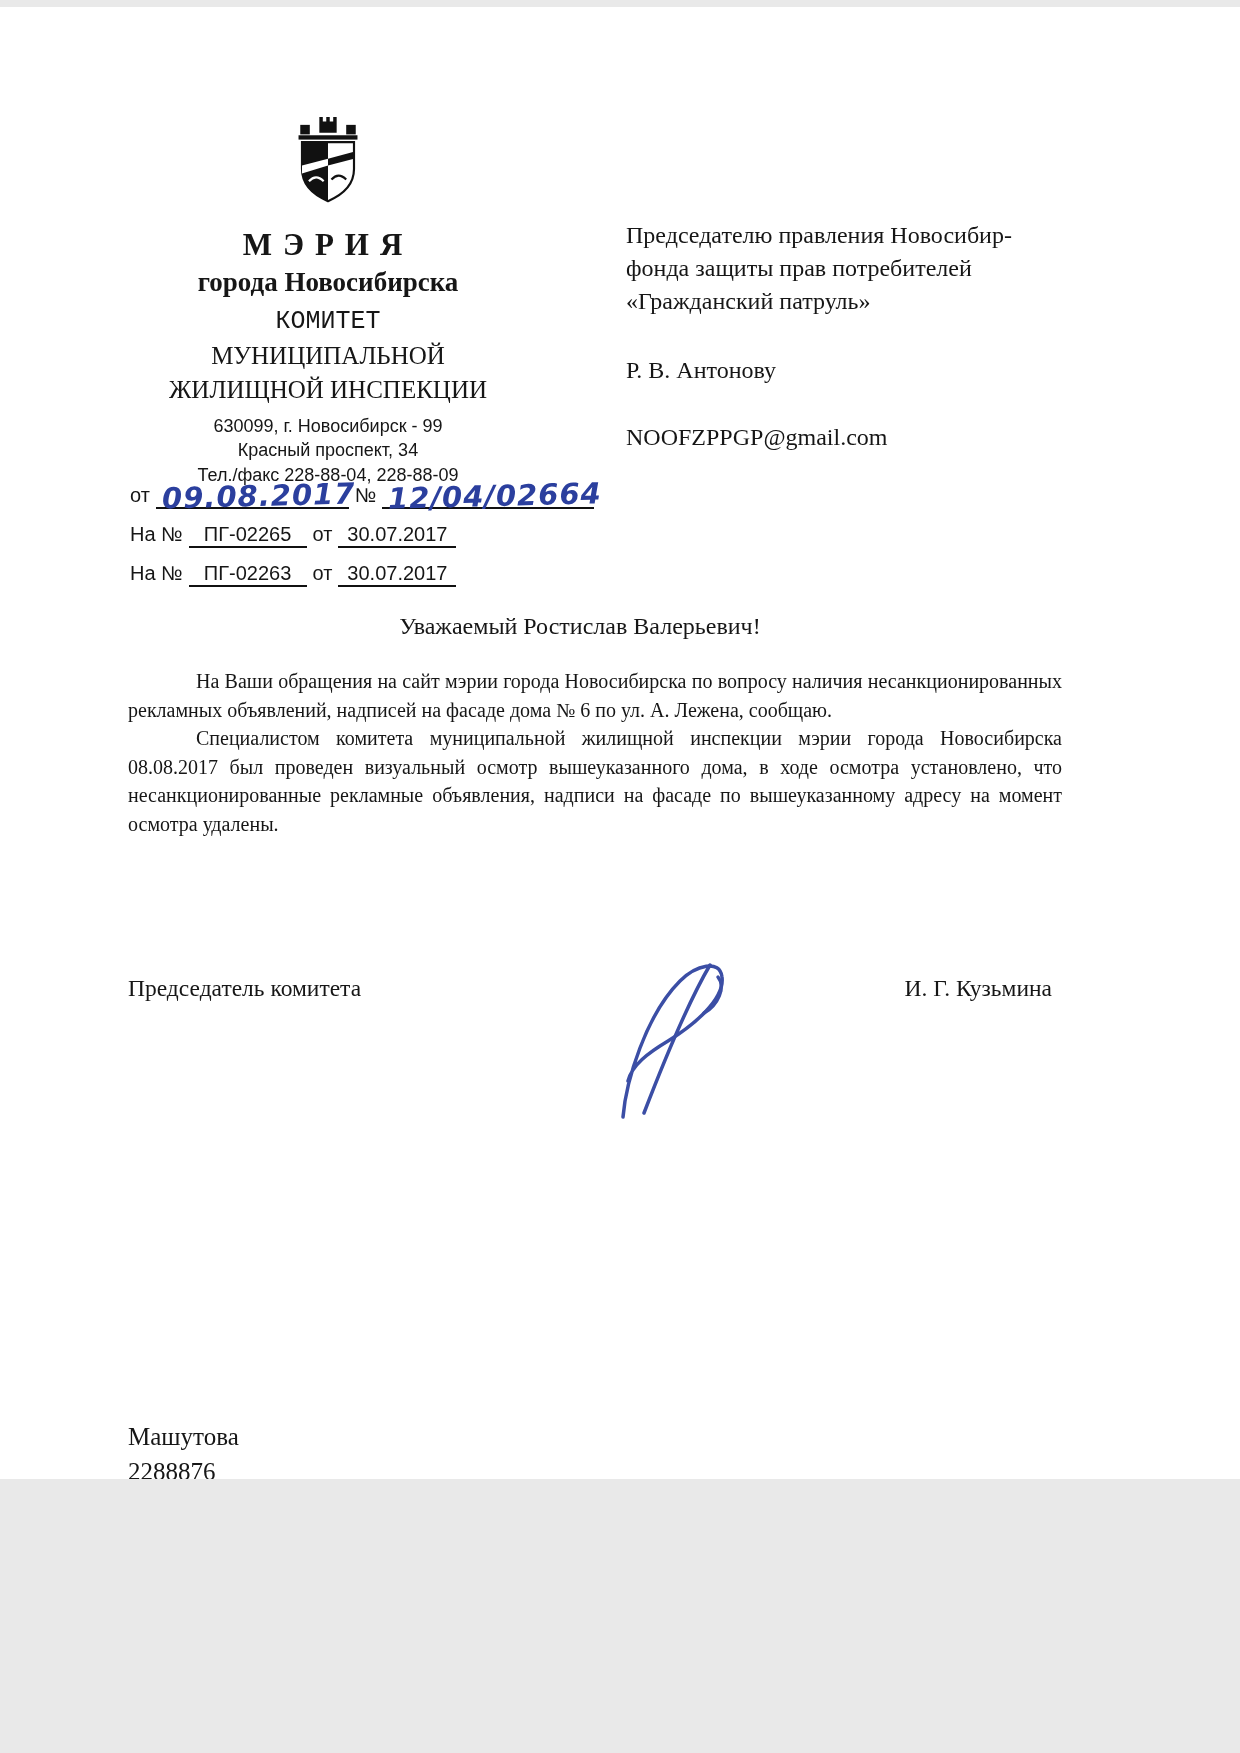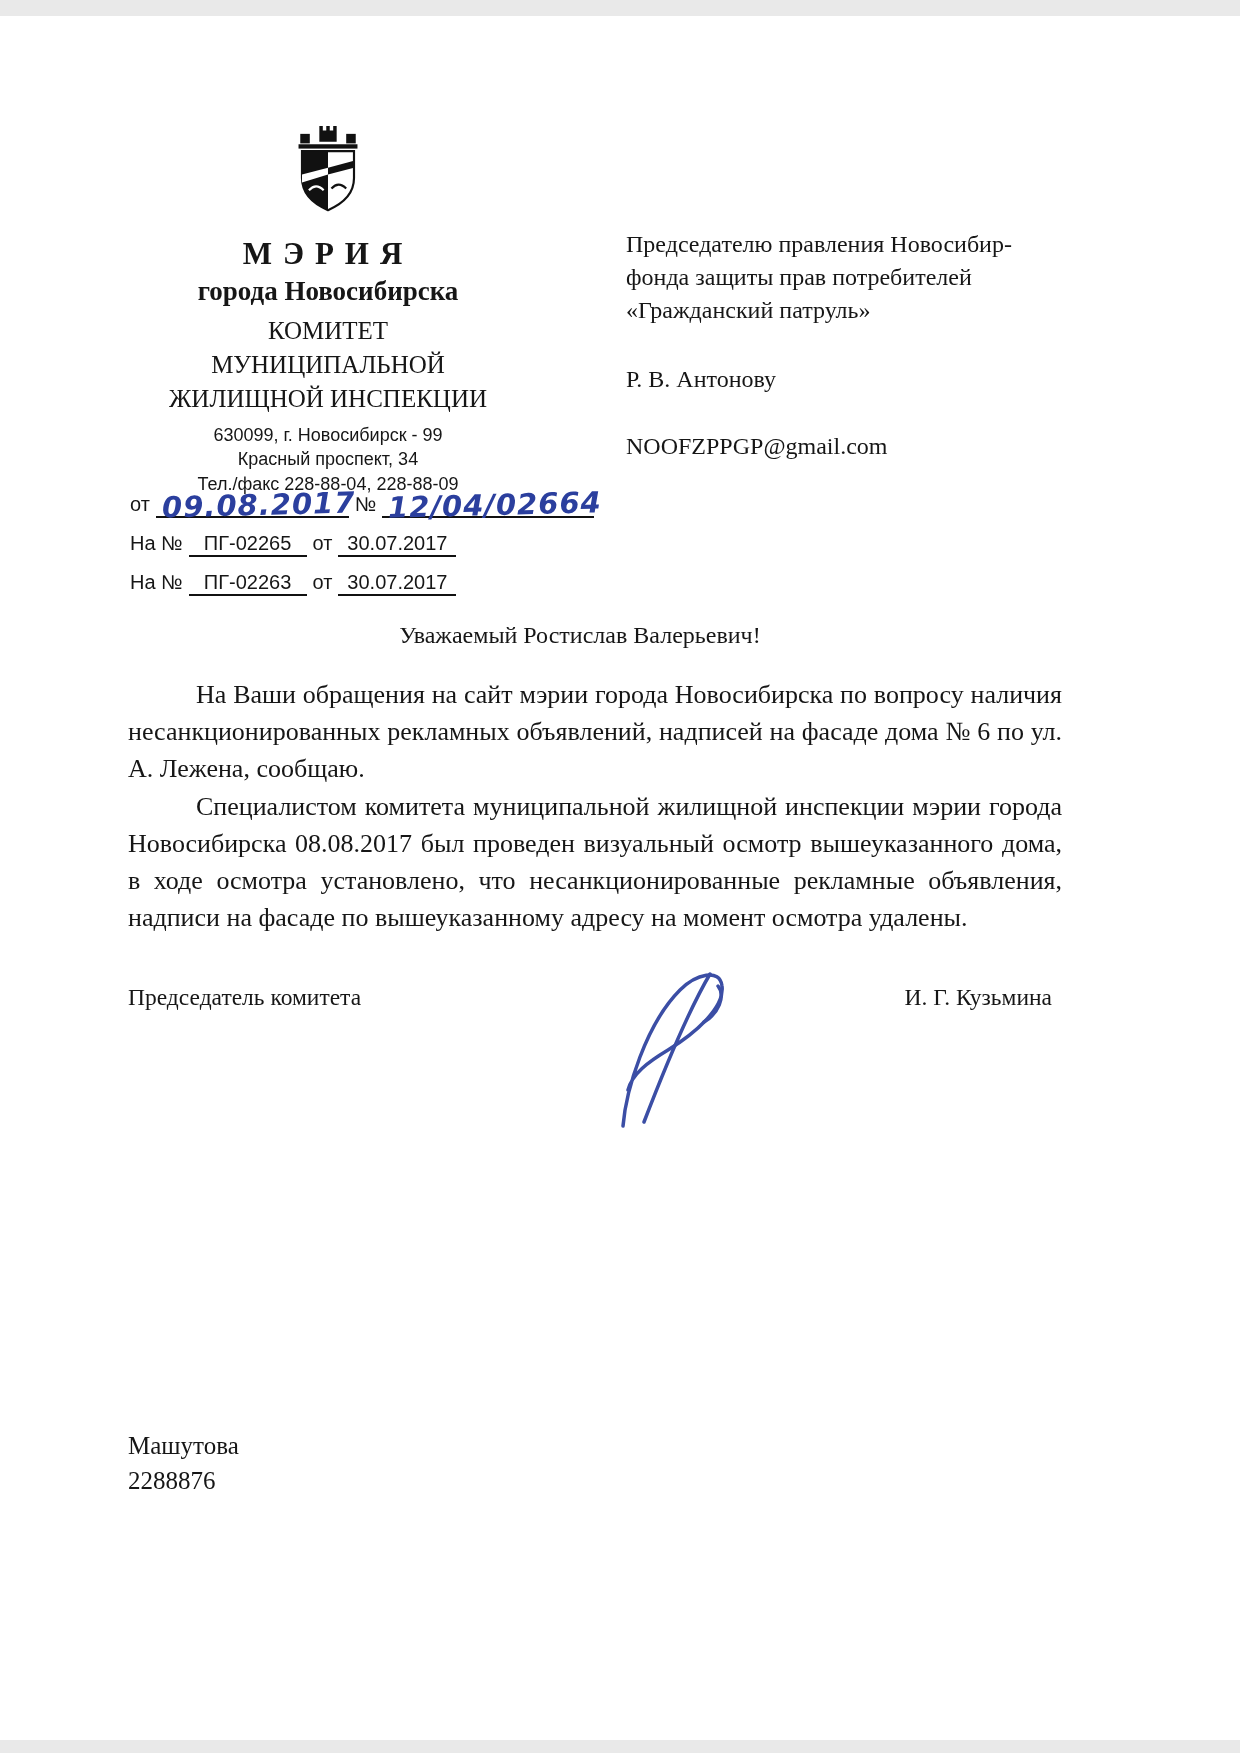--- a/index.html
+++ b/index.html
@@ -1,39 +1,39 @@
 <!DOCTYPE html>
 <html><head>
 <meta charset="utf-8">
 <style>
   * { margin:0; padding:0; box-sizing:border-box; }
   html, body { background:#e9e9e9; }
   .page {
     position:relative;
-    width:1240px; height:1724px;
-    margin:16px auto;
+    width:1240px; height:1472px;
+    margin:7px auto;
     background:#ffffff;
     font-family:"Liberation Serif", serif;
     color:#161616;
     overflow:hidden;
   }
 
   
   .sender {
     position:absolute; left:118px; top:108px; width:420px;
     text-align:center;
   }
   .emblem { display:block; margin:0 auto; width:104px; height:96px; }
   .org-title {
     margin-top:16px;
     font-weight:bold; font-size:31px; letter-spacing:11px;
   }
   .org-city { font-weight:bold; font-size:27px; margin-top:4px; }
   .org-line { font-size:25px; line-height:1.28; margin-top:2px; }
-  .org-line.first { margin-top:8px; }
+  .org-line.first { margin-top:8px;font-family:Liberation Mono, monospace; }
   .addr { font-family:"Liberation Sans", sans-serif; font-size:18px; line-height:1.35; }
   .addr.first { margin-top:8px; }
 
   
   .refs {
     position:absolute; left:130px; top:462px; width:470px;
     font-family:"Liberation Sans", sans-serif; font-size:20px;
     text-align:left; white-space:nowrap;
   }
   .ref-row { margin-top:14px; display:flex; align-items:flex-end; }
@@ -64,21 +64,21 @@
   .recipient .name { margin-top:36px; }
   .recipient .email { margin-top:34px; }
 
   
   .salutation {
     position:absolute; left:113px; top:606px; width:934px;
     text-align:center; font-size:24px;
   }
   .body-text {
     position:absolute; left:128px; top:660px; width:934px;
-    font-size:26px; line-height:1.43; text-align:justify;
+    font-size:20px; line-height:1.43; text-align:justify;
   }
   .body-text p { text-indent:68px; }
 
   
   .sign-row {
     position:absolute; left:128px; top:962px; width:934px;
     font-size:23.5px;
   }
   .sign-title { position:absolute; left:0; top:6px; }
   .sign-name  { position:absolute; right:10px; top:6px; }

